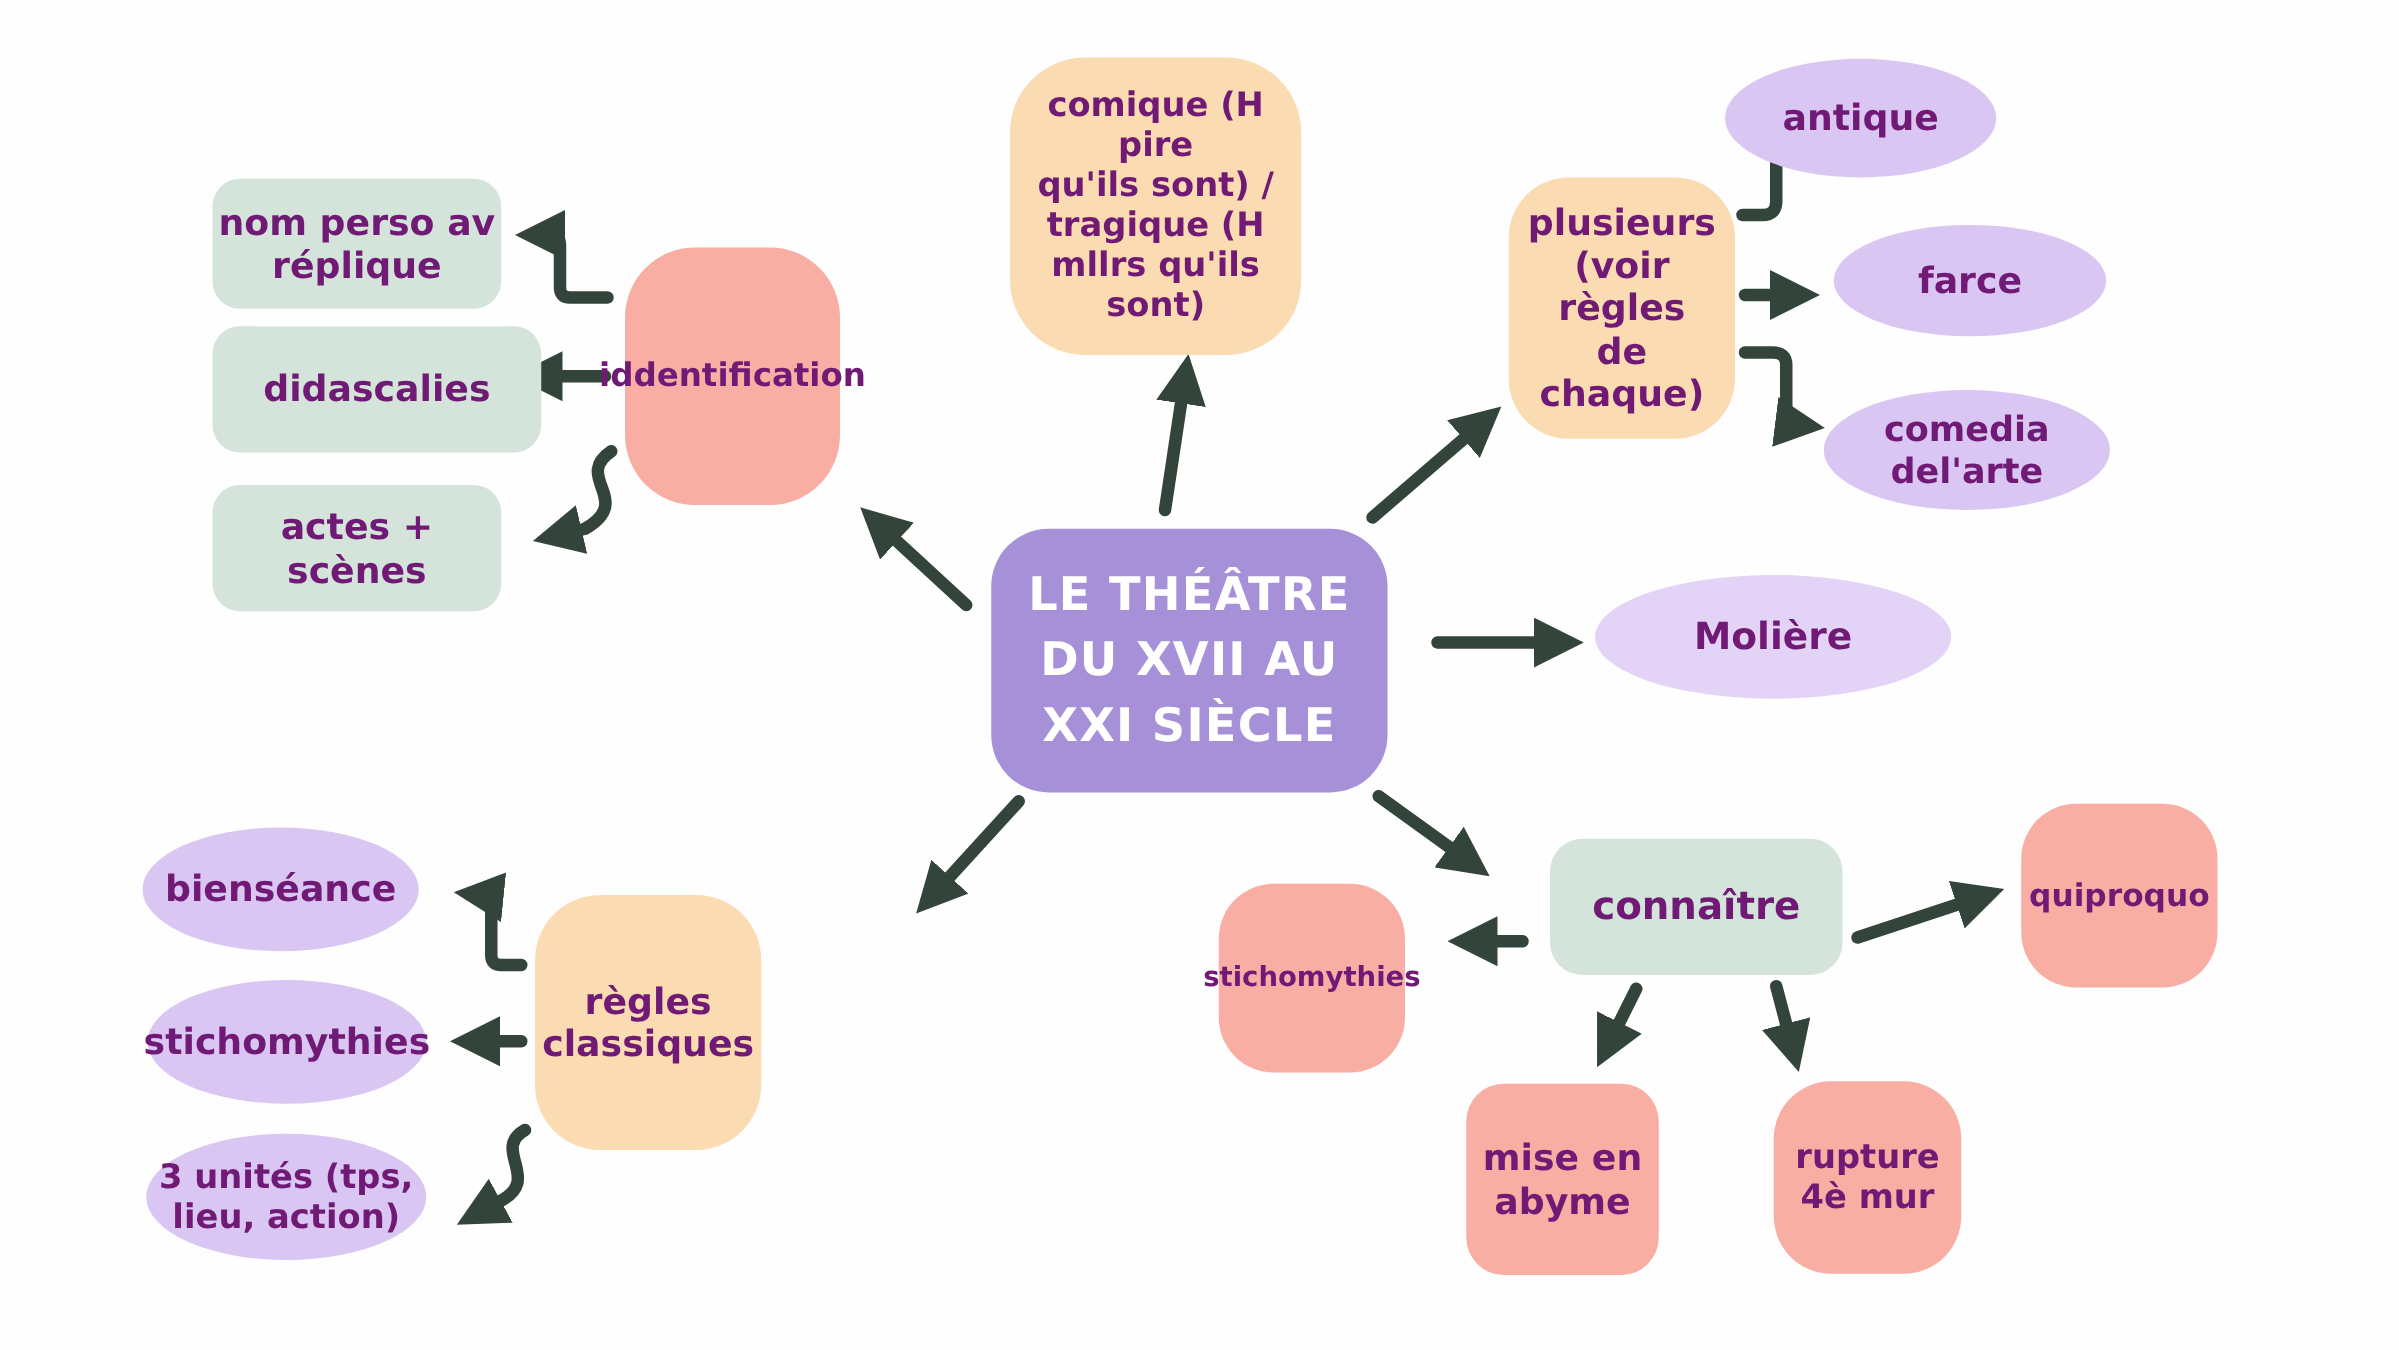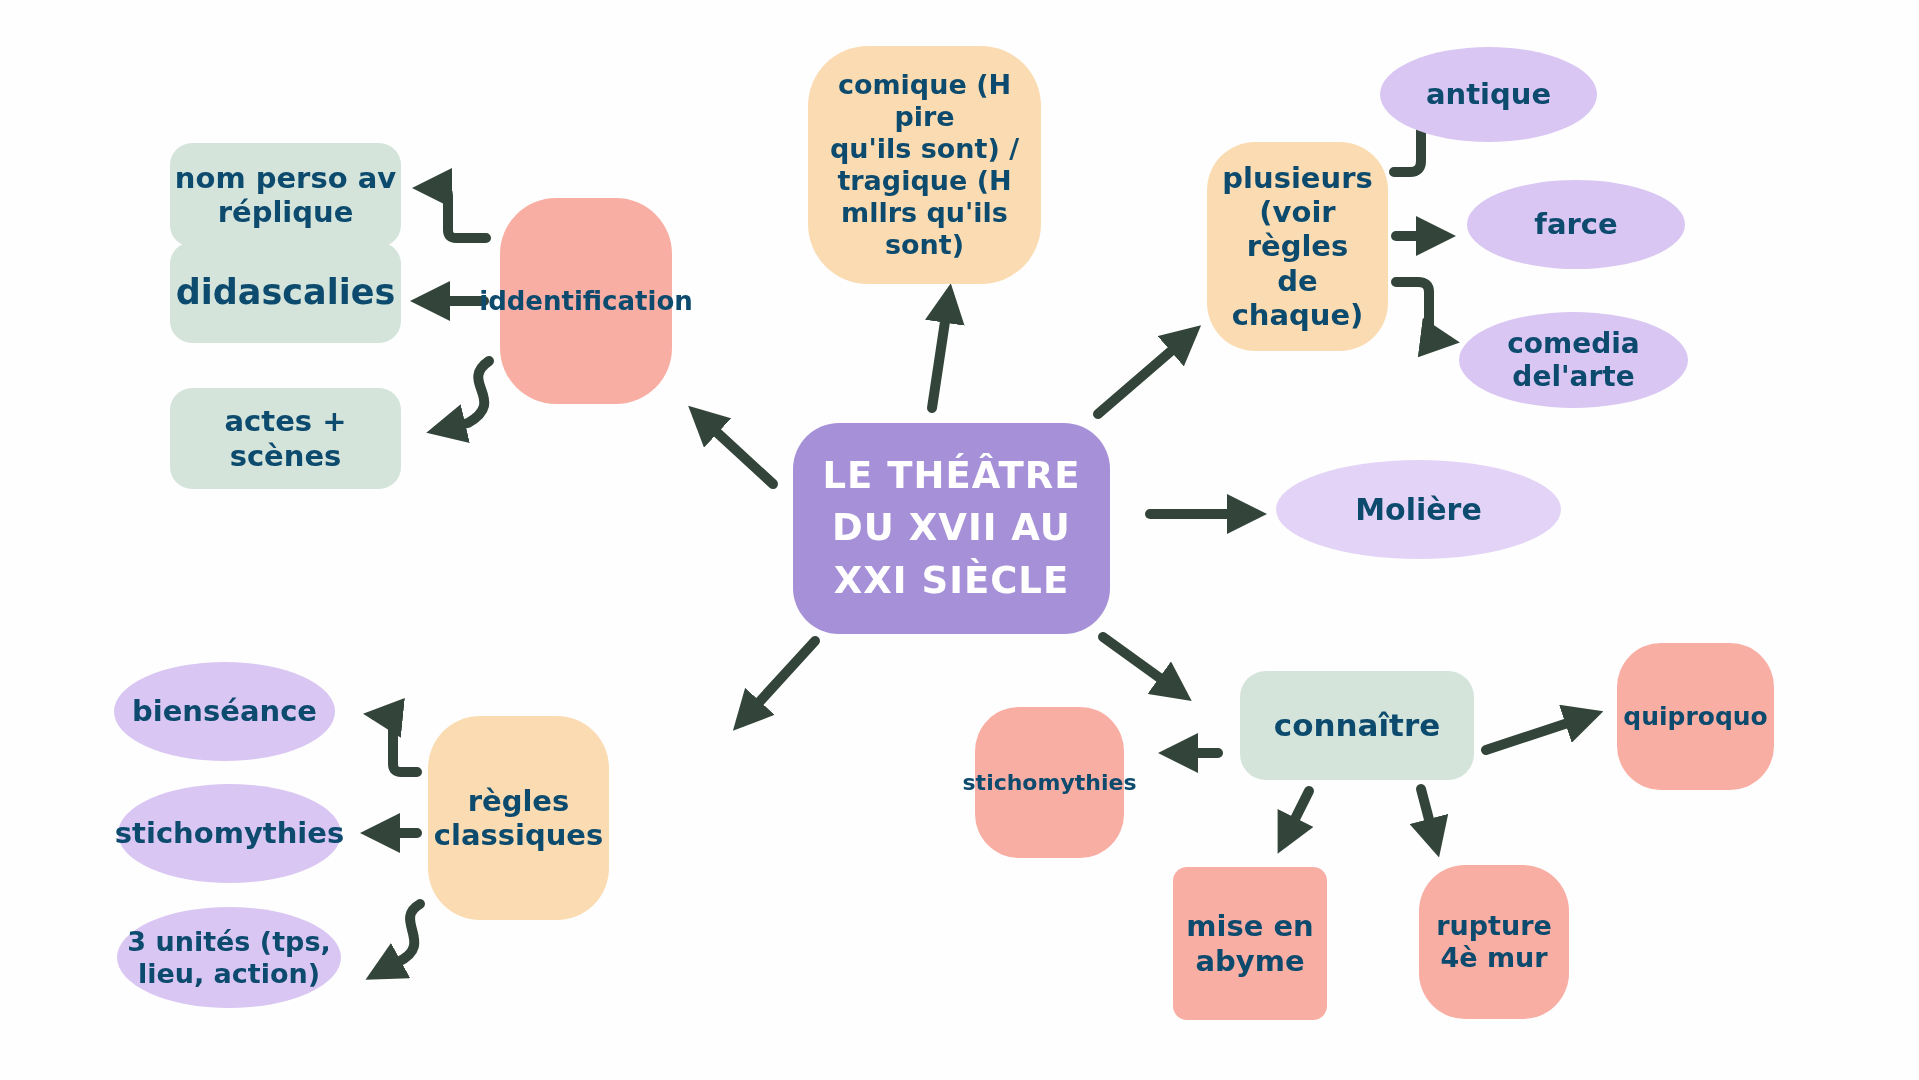--- a/index.html
+++ b/index.html
@@ -9,47 +9,47 @@
     background:#fefefe;
     overflow:hidden;
     font-family:"DejaVu Sans", sans-serif;
   }
   svg.connectors{position:absolute;left:0;top:0;width:1919px;height:1080px;}
   .node{
     position:absolute;
     display:flex;align-items:center;justify-content:center;
     text-align:center;
     box-sizing:border-box;
-    color:#0c4a6e;
+    color:#701a75;
     font-weight:bold;
   }
   .lbl{white-space:pre-line;line-height:1.18;}
   .ellipse{border-radius:50%;}
   .salmon{background:#f9aea4;}
   .mint{background:#d4e4db;}
   .peach{background:#fbdcb2;}
   .lav{background:#d9c6f3;}
   .lav-light{background:#e3d4f7;}
   .purple{background:#a690d8;color:#ffffff;}
 
   #n-center{left:793px;top:423px;width:317px;height:211px;border-radius:46px;font-size:37px;letter-spacing:1px;}
   #n-center .lbl{line-height:1.42;}
   #n-ident{left:500px;top:198px;width:172px;height:206px;border-radius:56px;font-size:26px;}
   #n-nom{left:170px;top:143px;width:231px;height:104px;border-radius:22px;font-size:29px;}
-  #n-did{left:170px;top:242px;width:231px;height:101px;border-radius:22px;font-size:35px;}
+  #n-did{left:170px;top:261px;width:263px;height:101px;border-radius:22px;font-size:29px;}
   #n-actes{left:170px;top:388px;width:231px;height:101px;border-radius:22px;font-size:29px;}
   #n-comique{left:808px;top:46px;width:233px;height:238px;border-radius:60px;font-size:27px;}
   #n-plusieurs{left:1207px;top:142px;width:181px;height:209px;border-radius:48px;font-size:29px;}
   #n-antique{left:1380px;top:47px;width:217px;height:95px;font-size:29px;}
   #n-farce{left:1467px;top:180px;width:218px;height:89px;font-size:29px;}
   #n-comedia{left:1459px;top:312px;width:229px;height:96px;font-size:28px;justify-content:center;}
   #n-moliere{left:1276px;top:460px;width:285px;height:99px;font-size:30px;}
   #n-connaitre{left:1240px;top:671px;width:234px;height:109px;border-radius:26px;font-size:31px;}
   #n-sticho{left:975px;top:707px;width:149px;height:151px;border-radius:44px;font-size:22px;}
-  #n-mise{left:1173px;top:867px;width:154px;height:153px;border-radius:14px;font-size:29px;justify-content:center;}
+  #n-mise{left:1173px;top:867px;width:154px;height:153px;border-radius:30px;font-size:29px;justify-content:center;}
   #n-rupture{left:1419px;top:865px;width:150px;height:154px;border-radius:46px;font-size:27px;}
   #n-quiproquo{left:1617px;top:643px;width:157px;height:147px;border-radius:44px;font-size:25px;}
   #n-regles{left:428px;top:716px;width:181px;height:204px;border-radius:52px;font-size:29px;}
   #n-biens{left:114px;top:662px;width:221px;height:99px;font-size:29px;}
   #n-vrais{left:118px;top:784px;width:223px;height:99px;font-size:29px;}
   #n-unites{left:117px;top:907px;width:224px;height:101px;font-size:27px;}
 
   .arrow{stroke:#33453a;stroke-width:10;fill:none;stroke-linecap:round;stroke-linejoin:round;}
 </style>
 </head>

